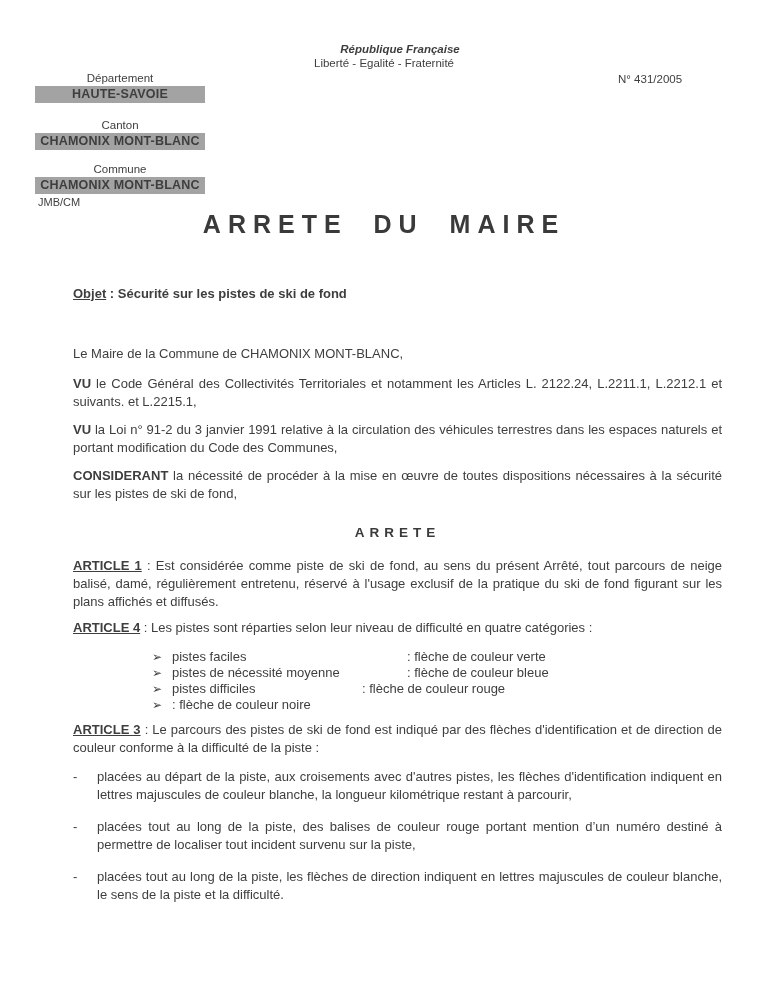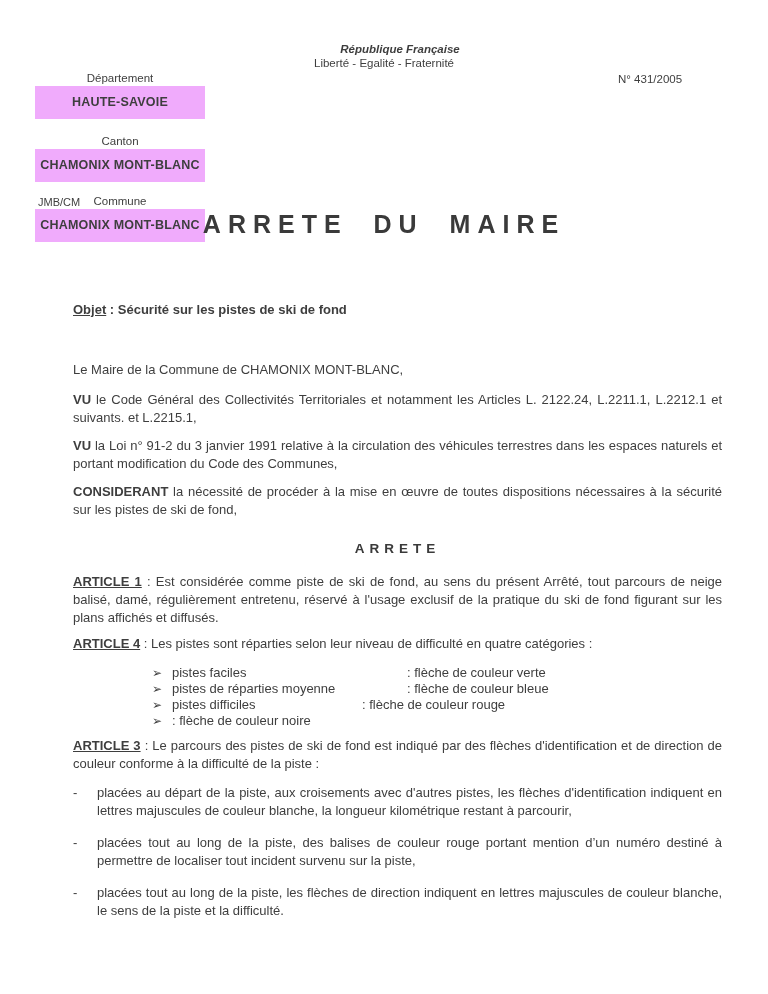--- a/index.html
+++ b/index.html
@@ -33,25 +33,25 @@
     top: 71px; left: 35px;
     width: 170px;
     text-align: center;
     font-size: 11.5px;
     line-height: 14px;
   }
   .admin-label { margin-bottom: 1px; }
   .admin-label.spaced-lg { margin-top: 15px; }
   .admin-label.spaced-sm { margin-top: 12px; }
   .admin-box {
-    background: #f0abfc;
+    background: #a3a3a3;
     font-weight: bold;
     font-size: 12.5px;
     line-height: 15px;
-    padding: 9px 0;
+    padding: 1px 0;
     letter-spacing: 0.2px;
   }
   .reference {
     position: absolute;
     top: 196px; left: 38px;
     font-size: 11px;
   }
   .main-title {
     position: absolute;
     top: 210px; left: 0; right: 0;
@@ -67,21 +67,21 @@
   .content {
     position: absolute;
     top: 285px;
     left: 73px;
     width: 649px;
     font-size: 13px;
     line-height: 18px;
   }
   .just { text-align: justify; }
   .para { margin: 0; }
-  .subject-line { font-weight: bold; margin: 16px 0 42px 0; }
+  .subject-line { font-weight: bold; margin: 0 0 42px 0; }
   .subject-label { text-decoration: underline; }
   .intro-para { margin-bottom: 12px; }
   .vu1-para { margin-bottom: 10px; }
   .vu2-para { margin-bottom: 10px; }
   .considerant-para { margin-bottom: 21px; }
   .lead { font-weight: bold; }
   .arrete-heading {
     text-align: center;
     font-weight: bold;
     font-size: 13.5px;
@@ -149,21 +149,21 @@
     <p class="para article2-para"><span class="article-label">ARTICLE 4</span><span> : Les pistes sont réparties selon leur niveau de difficulté en quatre catégories :</span></p>
 
     <div class="piste-list">
       <div class="piste-row">
         <span class="piste-marker">➢</span>
         <span class="piste-label">pistes faciles</span>
         <span class="piste-value">: flèche de couleur verte</span>
       </div>
       <div class="piste-row">
         <span class="piste-marker">➢</span>
-        <span class="piste-label">pistes de réparties moyenne</span>
+        <span class="piste-label">pistes de nécessité moyenne</span>
         <span class="piste-value">: flèche de couleur bleue</span>
       </div>
       <div class="piste-row narrow">
         <span class="piste-marker">➢</span>
         <span class="piste-label">pistes difficiles</span>
         <span class="piste-value">: flèche de couleur rouge</span>
       </div>
       <div class="piste-row">
         <span class="piste-marker">➢</span>
         <span class="piste-value">: flèche de couleur noire</span>

